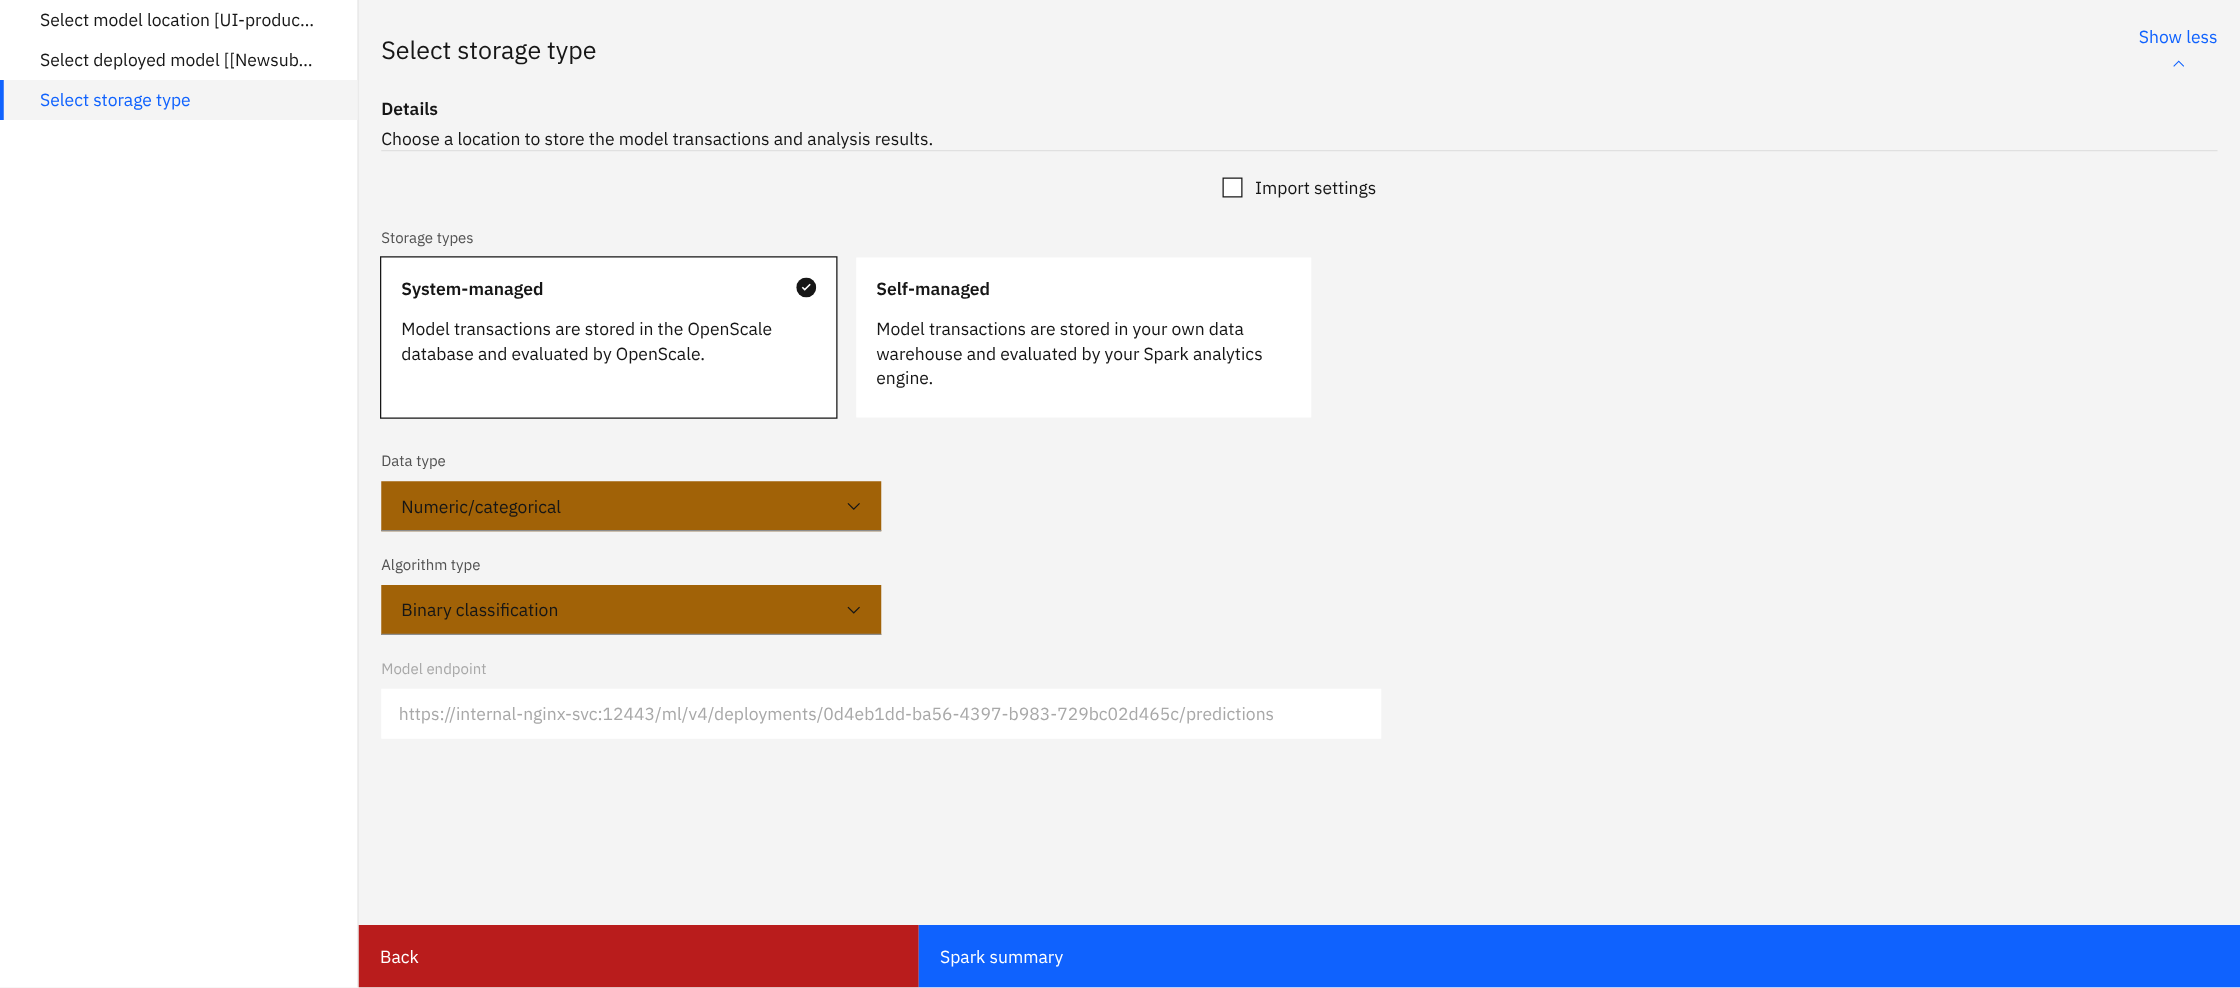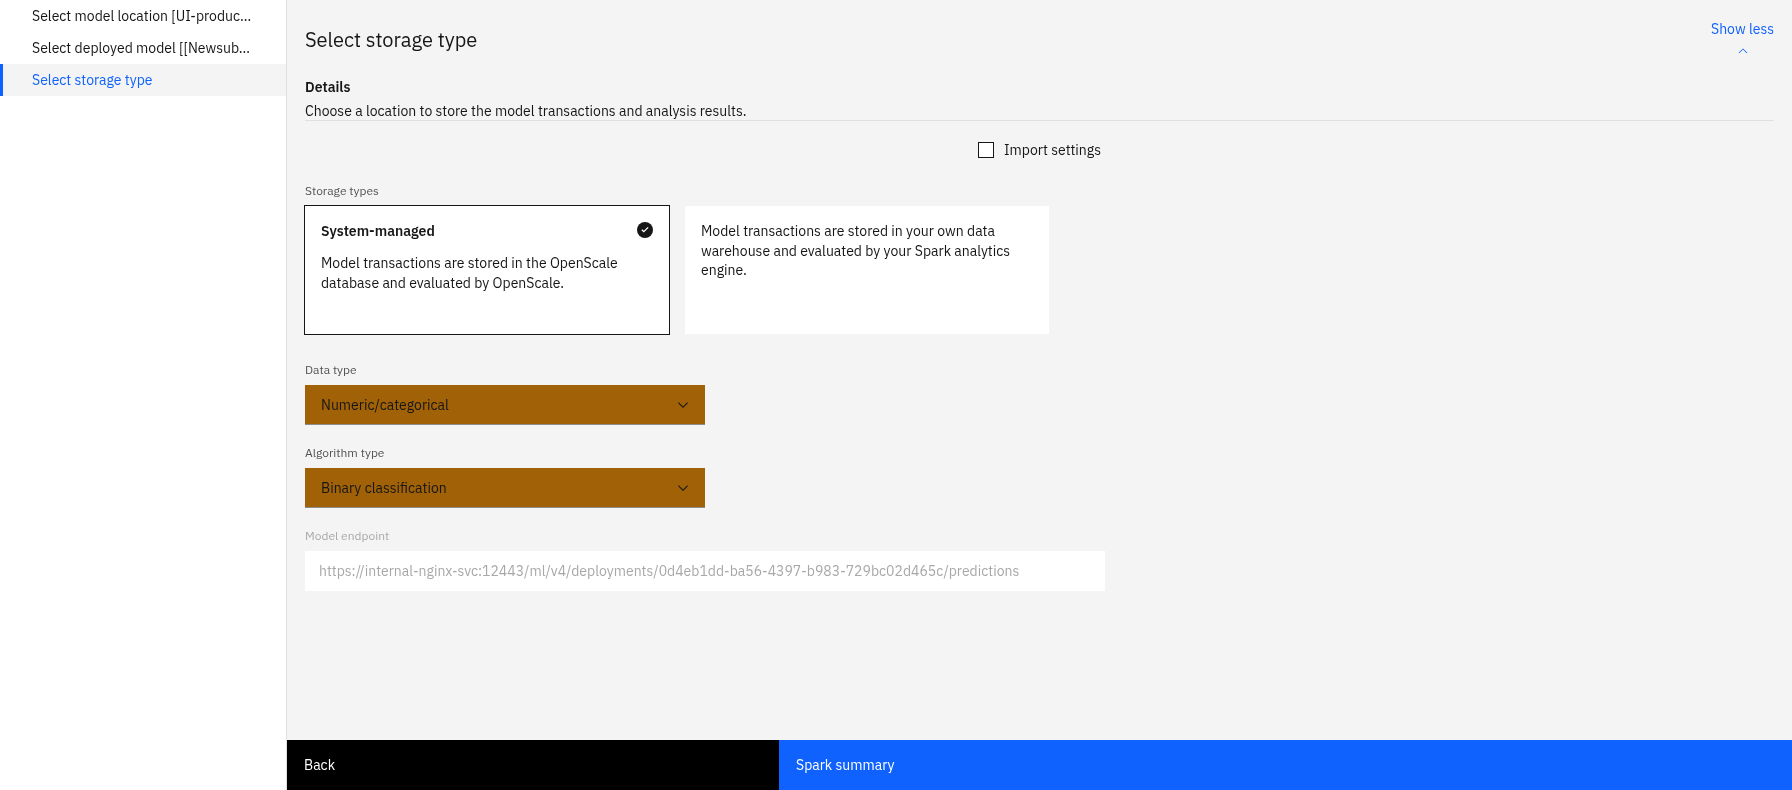--- a/index.html
+++ b/index.html
@@ -179,22 +179,22 @@
     width: 896px;
     background: #ffffff;
     color: #0f62fe;
     display: flex;
     align-items: center;
     padding-left: 17px;
     cursor: pointer;
     font-size: 14px;
   }
   .footer-back {
-    width: 492px;
-    background: #000000;
+    width: 448px;
+    background: #b91c1c;
     color: #ffffff;
     display: flex;
     align-items: center;
     padding-left: 17px;
     cursor: pointer;
     font-size: 14px;
   }
   .footer-next {
     flex: 1;
     background: #0f62fe;
@@ -248,20 +248,21 @@
       <div class="tiles">
         <div class="tile selected">
           <svg class="check-icon" viewBox="0 0 16 16">
             <circle cx="8" cy="8" r="8" fill="#161616"></circle>
             <path d="M6.8 10.6L4.4 8.2l.9-.9 1.5 1.5 3.9-3.9.9.9z" fill="#fff"></path>
           </svg>
           <div class="tile-title">System-managed</div>
           <div class="tile-desc">Model transactions are stored in the OpenScale database and evaluated by OpenScale.</div>
         </div>
         <div class="tile">
+          <div class="tile-title">Self-managed</div>
           <div class="tile-desc">Model transactions are stored in your own data warehouse and evaluated by your Spark analytics engine.</div>
         </div>
       </div>
 
       <div class="select-group">
         <label class="form-label-small">Data type</label>
         <div class="select">
           <span>Numeric/categorical</span>
           <svg class="chevron" viewBox="0 0 16 16">
             <path d="M8 11L3 6l.7-.7L8 9.6l4.3-4.3.7.7z" fill="#161616"></path>

